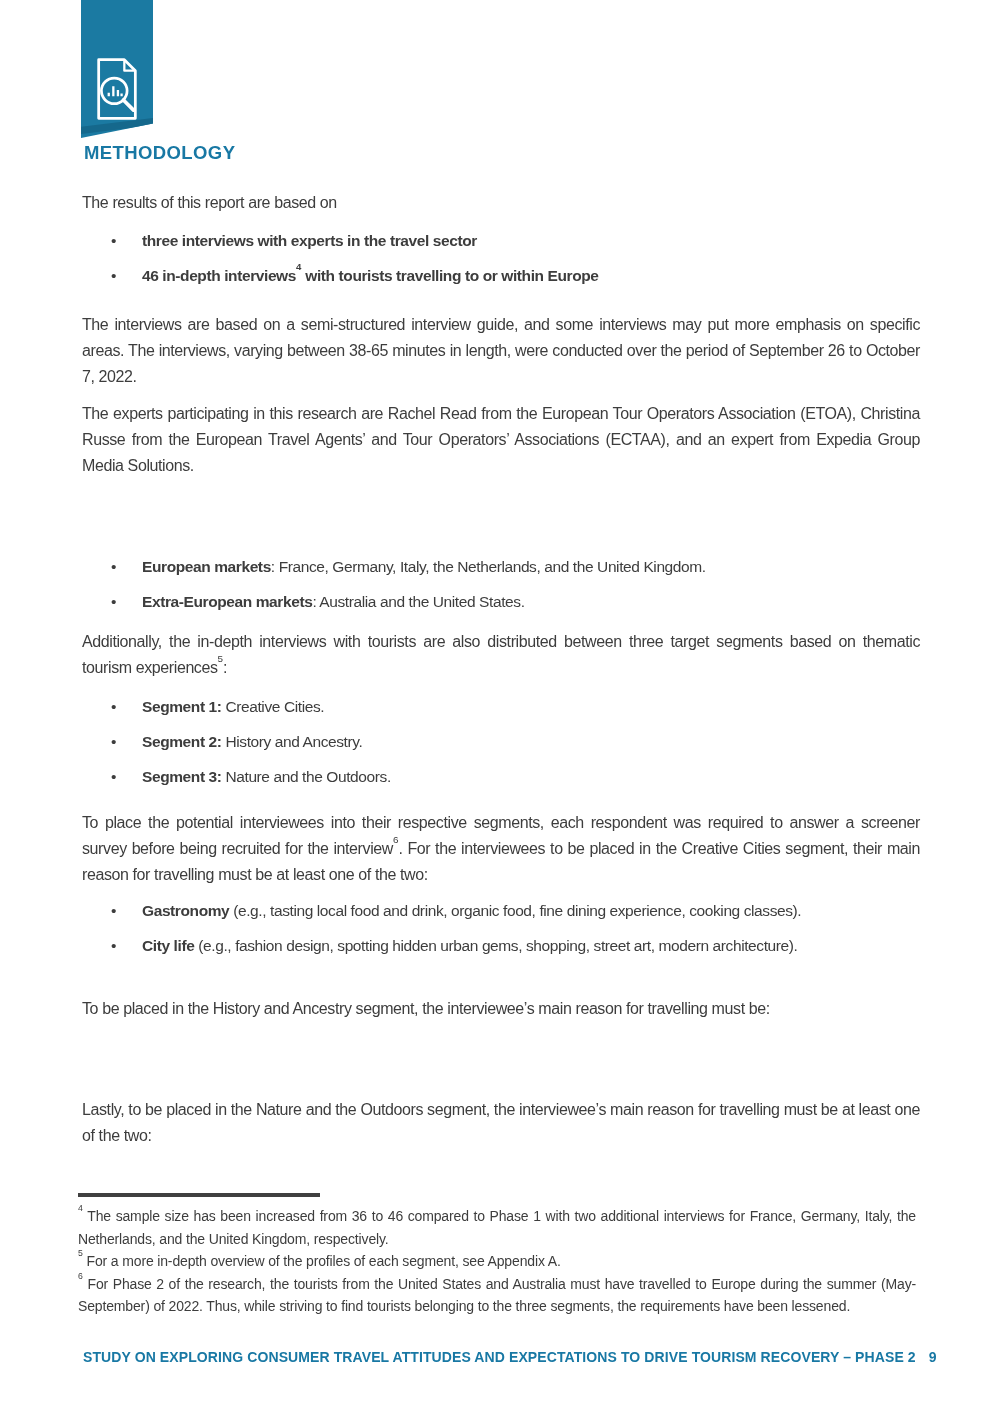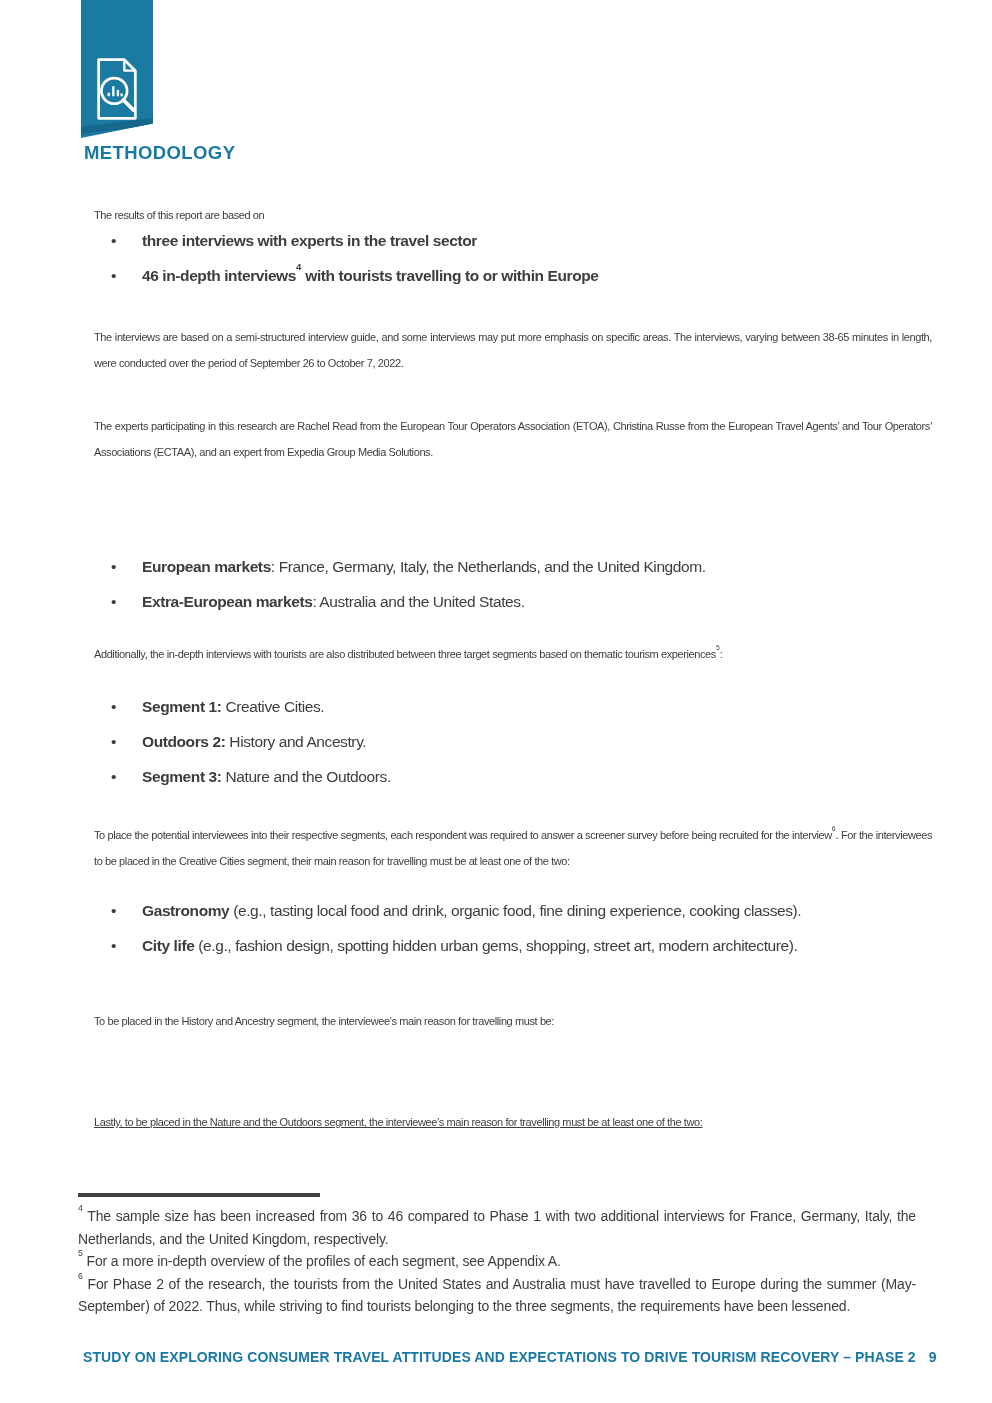--- a/index.html
+++ b/index.html
@@ -33,22 +33,22 @@
     left: 84px; top: 142px;
     font-size: 18.5px;
     font-weight: bold;
     letter-spacing: 0.4px;
     color: #1878a4;
   }
   
   .doc { position: absolute; inset: 0; }
   .blk { position: absolute; left: 78px; width: 838px; }
   p.para {
-    margin: 16px;
-    font-size: 11px;
+    margin: 4px;
+    font-size: 16px;
     line-height: 26px;
     letter-spacing: -0.4px;
     text-align: justify;
   }
   ul.bullets { margin: 0; padding: 0; list-style: none; }
   ul.bullets li {
     position: relative;
     padding-left: 64px;
     font-size: 15.5px;
     line-height: 26px;
@@ -135,30 +135,30 @@
       </ul>
       <p class="para blk" style="top: 308px;"><span>The interviews are based on a semi-structured interview guide, and some interviews may put more emphasis on specific areas. The interviews, varying between 38-65 minutes in length, were conducted over the period of September 26 to October 7, 2022.</span></p>
       <p class="para blk" style="top: 397px;"><span>The experts participating in this research are Rachel Read from the European Tour Operators Association (ETOA), Christina Russe from the European Travel Agents’ and Tour Operators’ Associations (ECTAA), and an expert from Expedia Group Media Solutions.</span></p>
       <ul class="bullets blk" style="top: 554px;">
         <li><span class="b">European markets</span><span>: France, Germany, Italy, the Netherlands, and the United Kingdom.</span></li>
         <li><span class="b">Extra-European markets</span><span>: Australia and the United States.</span></li>
       </ul>
       <p class="para blk" style="top: 625px;"><span>Additionally, the in-depth interviews with tourists are also distributed between three target segments based on thematic tourism experiences</span><sup class="fnref">5</sup><span>:</span></p>
       <ul class="bullets blk" style="top: 694px;">
         <li><span class="b">Segment 1:</span><span> Creative Cities.</span></li>
-        <li><span class="b">Outdoors 2:</span><span> History and Ancestry.</span></li>
+        <li><span class="b">Segment 2:</span><span> History and Ancestry.</span></li>
         <li><span class="b">Segment 3:</span><span> Nature and the Outdoors.</span></li>
       </ul>
       <p class="para blk" style="top: 806px;"><span>To place the potential interviewees into their respective segments, each respondent was required to answer a screener survey before being recruited for the interview</span><sup class="fnref">6</sup><span>. For the interviewees to be placed in the Creative Cities segment, their main reason for travelling must be at least one of the two:</span></p>
       <ul class="bullets blk" style="top: 898px;">
         <li><span class="b">Gastronomy</span><span> (e.g., tasting local food and drink, organic food, fine dining experience, cooking classes).</span></li>
         <li><span class="b">City life</span><span> (e.g., fashion design, spotting hidden urban gems, shopping, street art, modern architecture).</span></li>
       </ul>
       <p class="para blk" style="top: 992px;"><span>To be placed in the History and Ancestry segment, the interviewee’s main reason for travelling must be:</span></p>
-      <p class="para blk" style="top: 1093px; text-decoration: underline;"><span>Lastly, to be placed in the Nature and the Outdoors segment, the interviewee’s main reason for travelling must be at least one of the two:</span></p>
+      <p class="para blk" style="top: 1093px;"><span>Lastly, to be placed in the Nature and the Outdoors segment, the interviewee’s main reason for travelling must be at least one of the two:</span></p>
     </div>
 
   <div class="fn-separator"></div>
   <div class="footnotes">
       <p class="footnote"><sup class="fnref">4</sup><span> The sample size has been increased from 36 to 46 compared to Phase 1 with two additional interviews for France, Germany, Italy, the Netherlands, and the United Kingdom, respectively.</span></p>
       <p class="footnote"><sup class="fnref">5</sup><span> For a more in-depth overview of the profiles of each segment, see Appendix A.</span></p>
       <p class="footnote"><sup class="fnref">6</sup><span> For Phase 2 of the research, the tourists from the United States and Australia must have travelled to Europe during the summer (May-September) of 2022. Thus, while striving to find tourists belonging to the three segments, the requirements have been lessened.</span></p>
     </div>
 
   <div class="page-footer">

